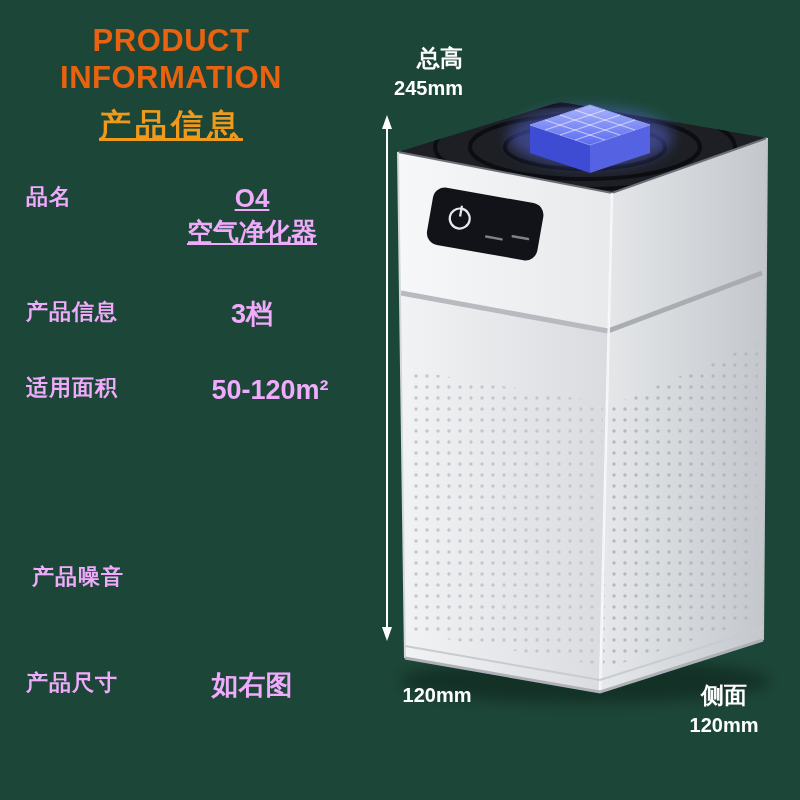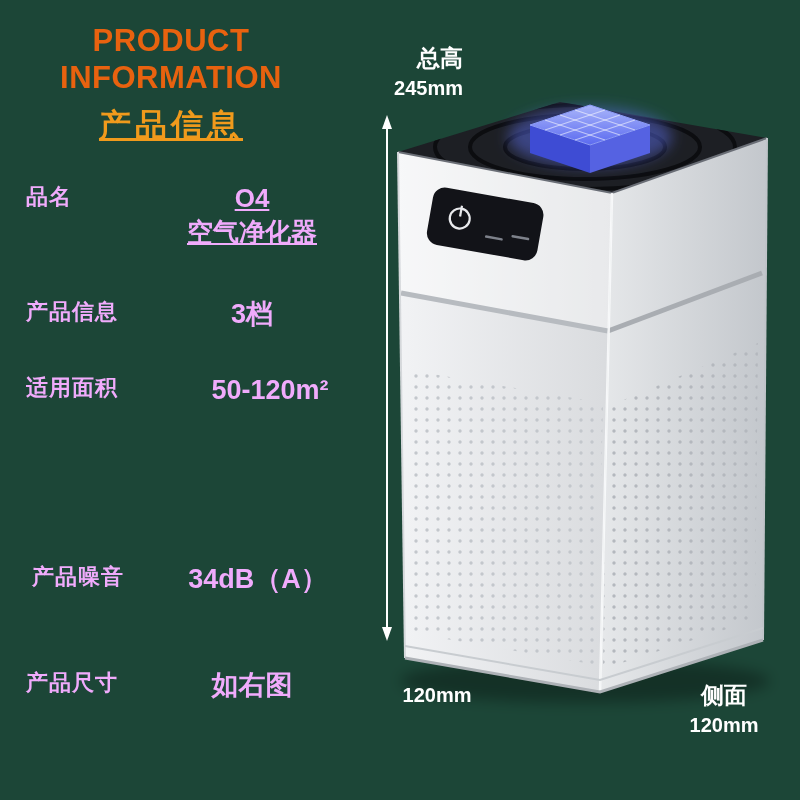--- a/index.html
+++ b/index.html
@@ -68,21 +68,20 @@
   <div class="spec-row row2">
     <div class="spec-label">产品信息</div>
     <div class="spec-value">3档</div>
   </div>
   <div class="spec-row row3">
     <div class="spec-label">适用面积</div>
     <div class="spec-value">50-120m²</div>
   </div>
   <div class="spec-row row5">
     <div class="spec-label">产品噪音</div>
-    <div class="spec-value">34dB（A）</div>
   </div>
   <div class="spec-row row6">
     <div class="spec-label">产品尺寸</div>
     <div class="spec-value">如右图</div>
   </div>
 
   <svg class="scene" width="450" height="640" viewBox="0 0 450 640">
     <defs>
       <linearGradient id="gFront" x1="0" y1="0" x2="1" y2="0">
         <stop offset="0" stop-color="#f2f3f5"></stop>

